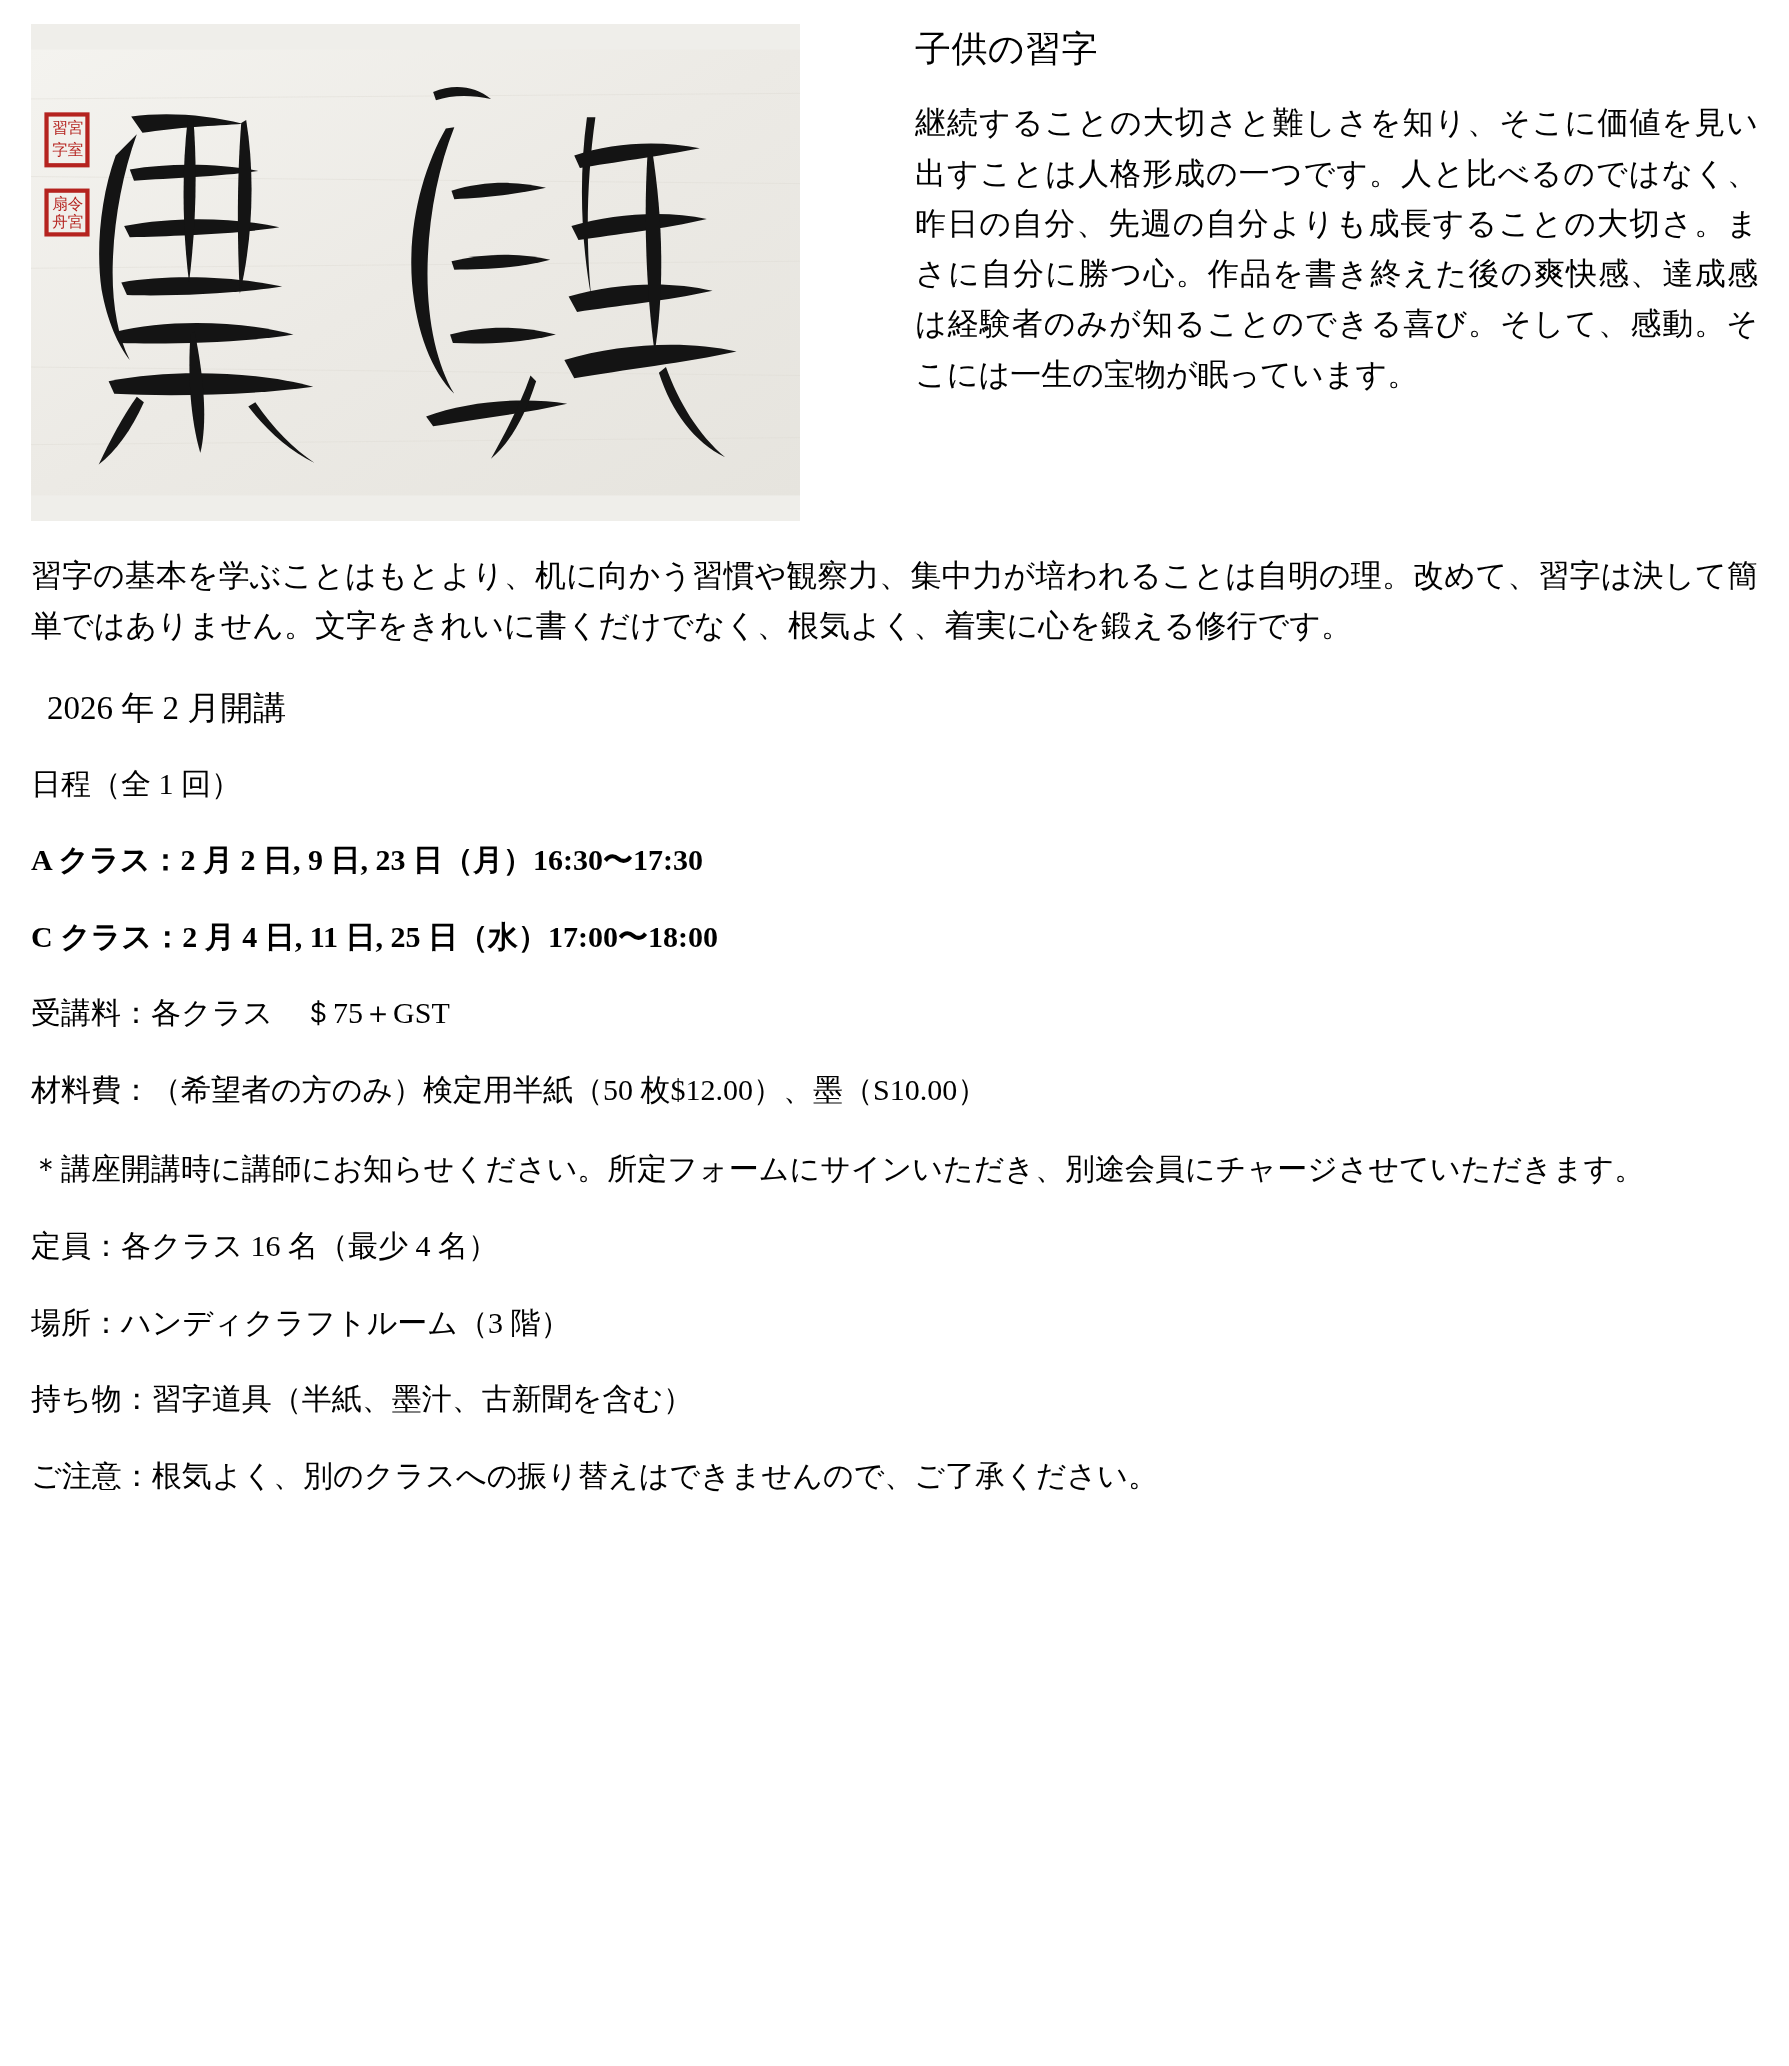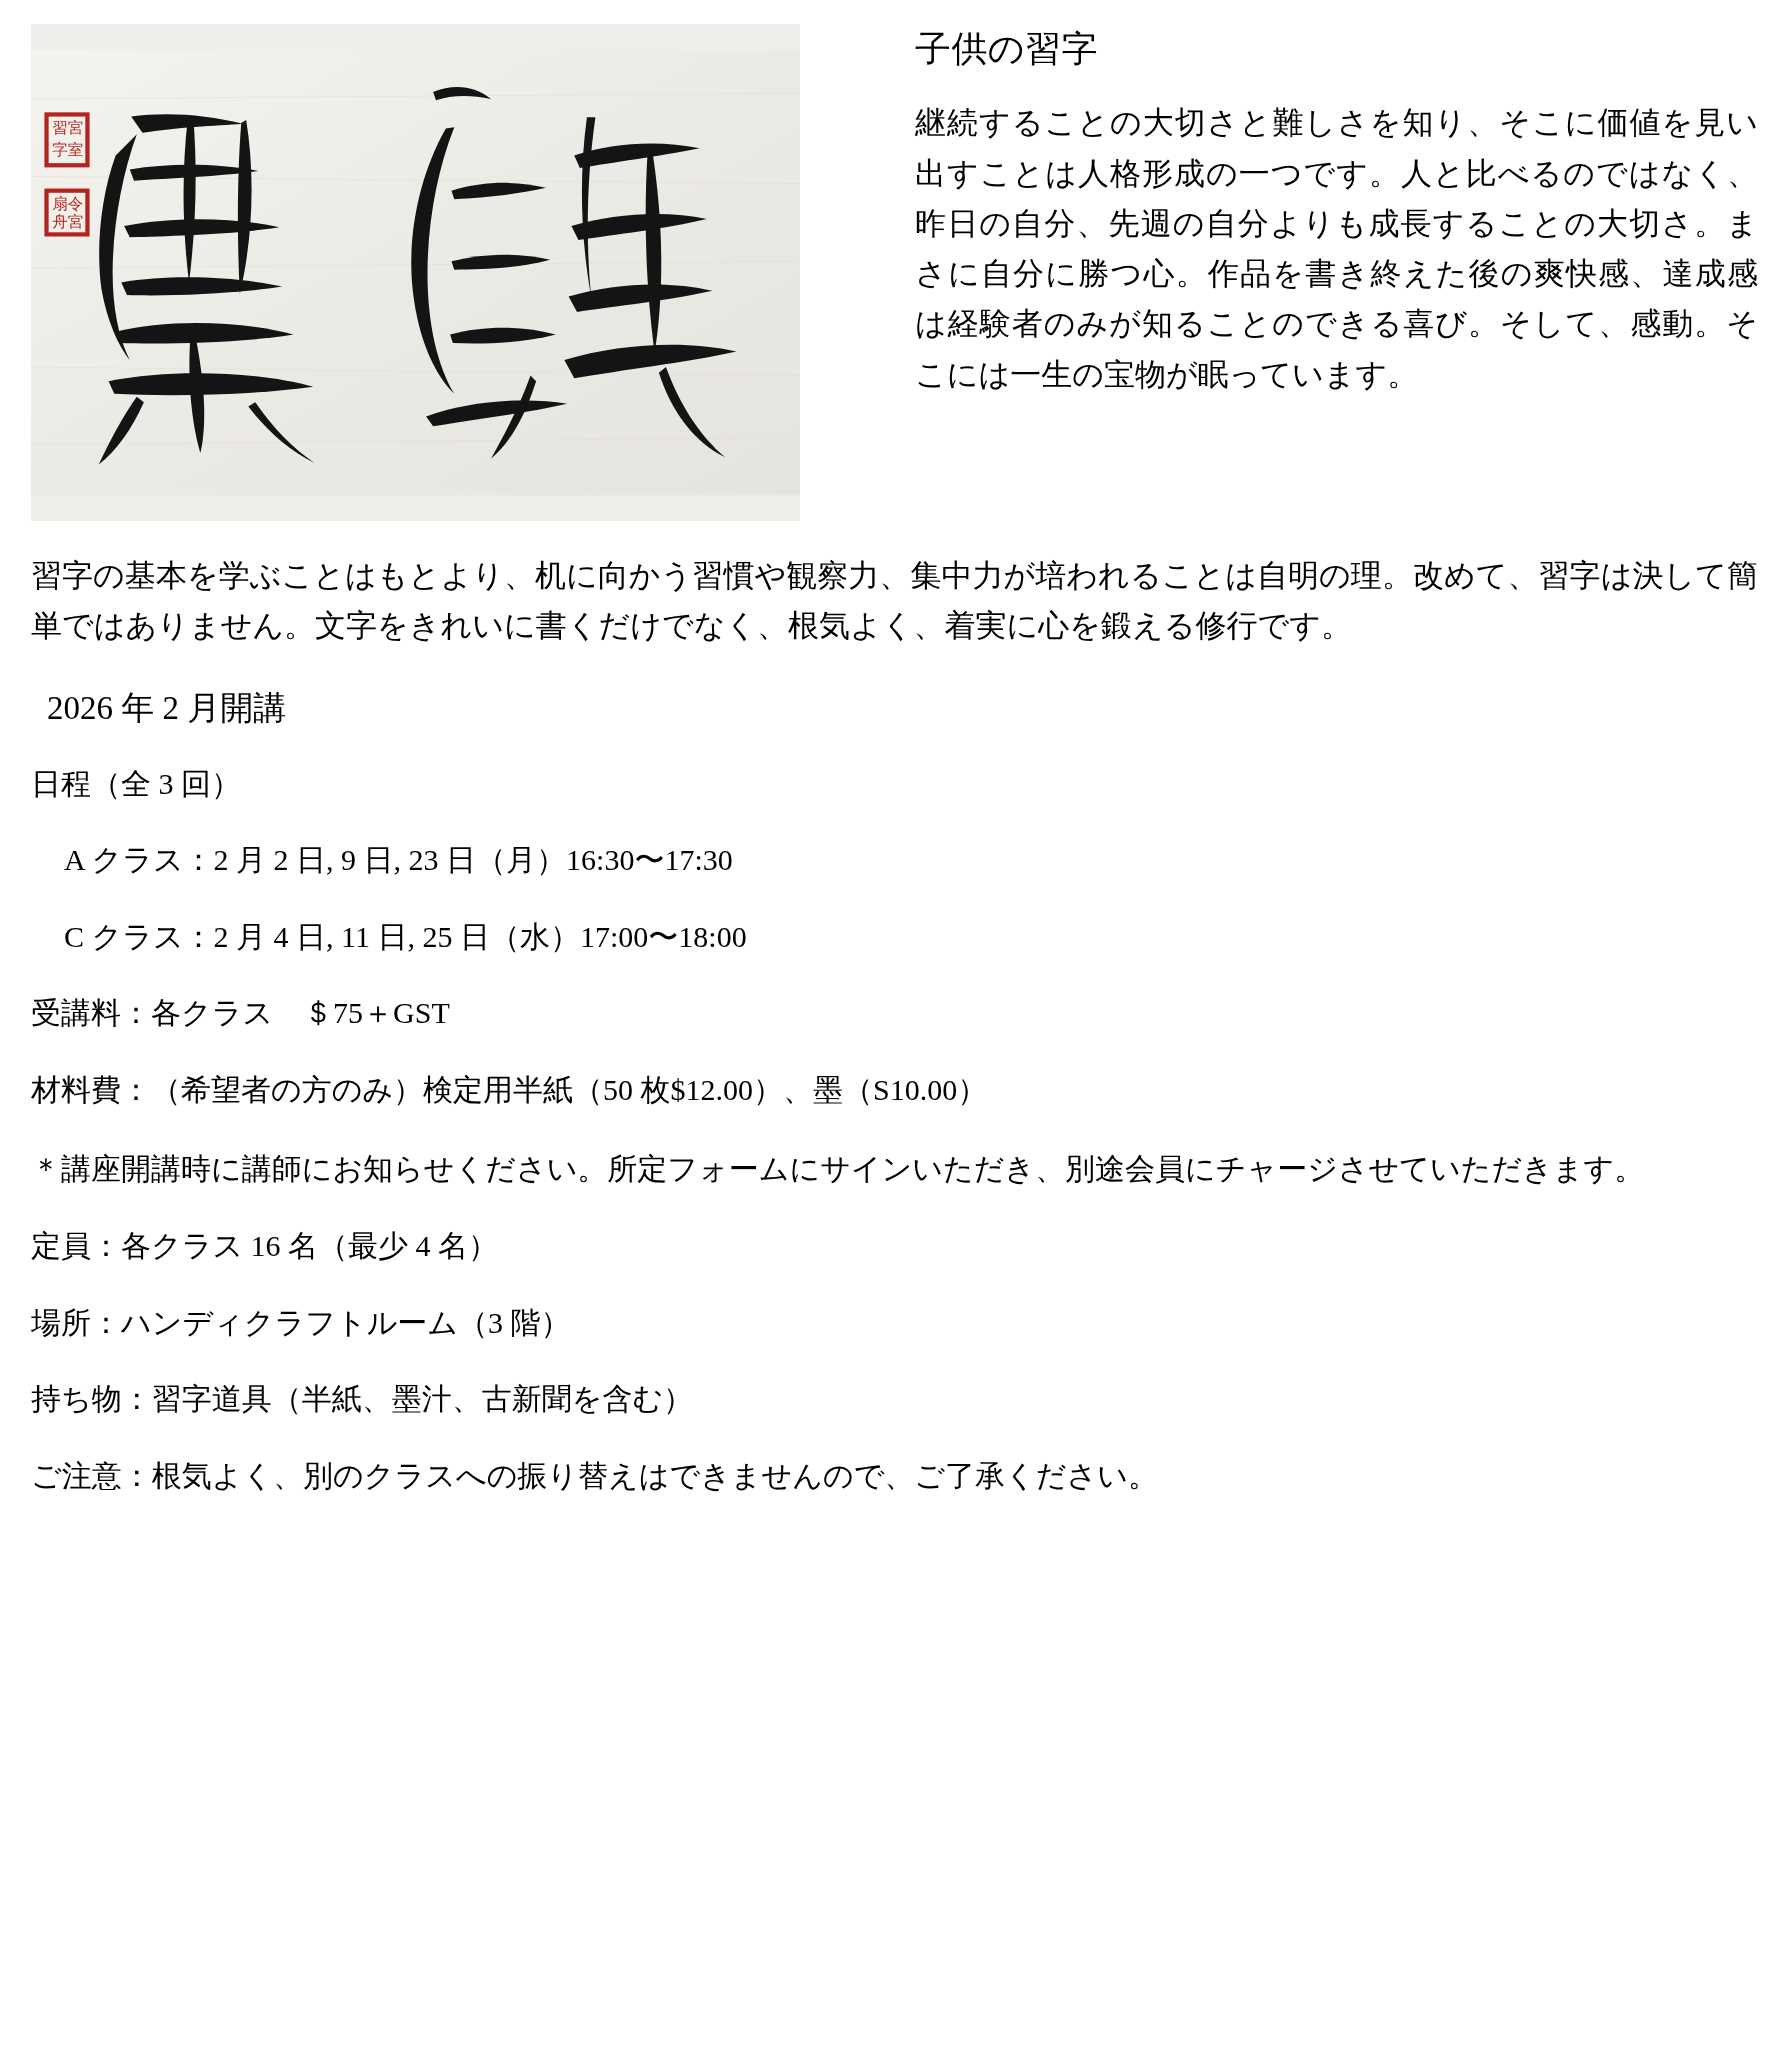--- a/index.html
+++ b/index.html
@@ -78,22 +78,21 @@
     font-weight: 400;
     margin: 36px 0 31px 16px;
     line-height: 1.3;
   }
   .line {
     font-size: 30px;
     line-height: 1.55;
     margin: 0 0 30px 0;
   }
   .line.bold {
-    font-weight: 400;
-    margin-left: 33px;
+    font-weight: 700;
   }
   .line.wrap {
     line-height: 1.6;
     margin-top: 32px;
   }
 </style>
 </head>
 <body>
 
 <div class="page">
@@ -173,21 +172,21 @@
     </div>
 
   </div>
 
   <div class="body-block">
 
     <p class="para">習字の基本を学ぶことはもとより、机に向かう習慣や観察力、集中力が培われることは自明の理。改めて、習字は決して簡単ではありません。文字をきれいに書くだけでなく、根気よく、着実に心を鍛える修行です。</p>
 
     <p class="heading">2026 年 2 月開講</p>
 
-    <p class="line">日程（全 3 回）</p>
+    <p class="line">日程（全 1 回）</p>
 
     <p class="line bold">A クラス：2 月 2 日, 9 日, 23 日（月）16:30〜17:30</p>
 
     <p class="line bold">C クラス：2 月 4 日, 11 日, 25 日（水）17:00〜18:00</p>
 
     <p class="line">受講料：各クラス　＄75＋GST</p>
 
     <p class="line">材料費：（希望者の方のみ）検定用半紙（50 枚$12.00）、墨（S10.00）</p>
 
     <p class="line wrap">＊講座開講時に講師にお知らせください。所定フォームにサインいただき、別途会員にチャージさせていただきます。</p>

